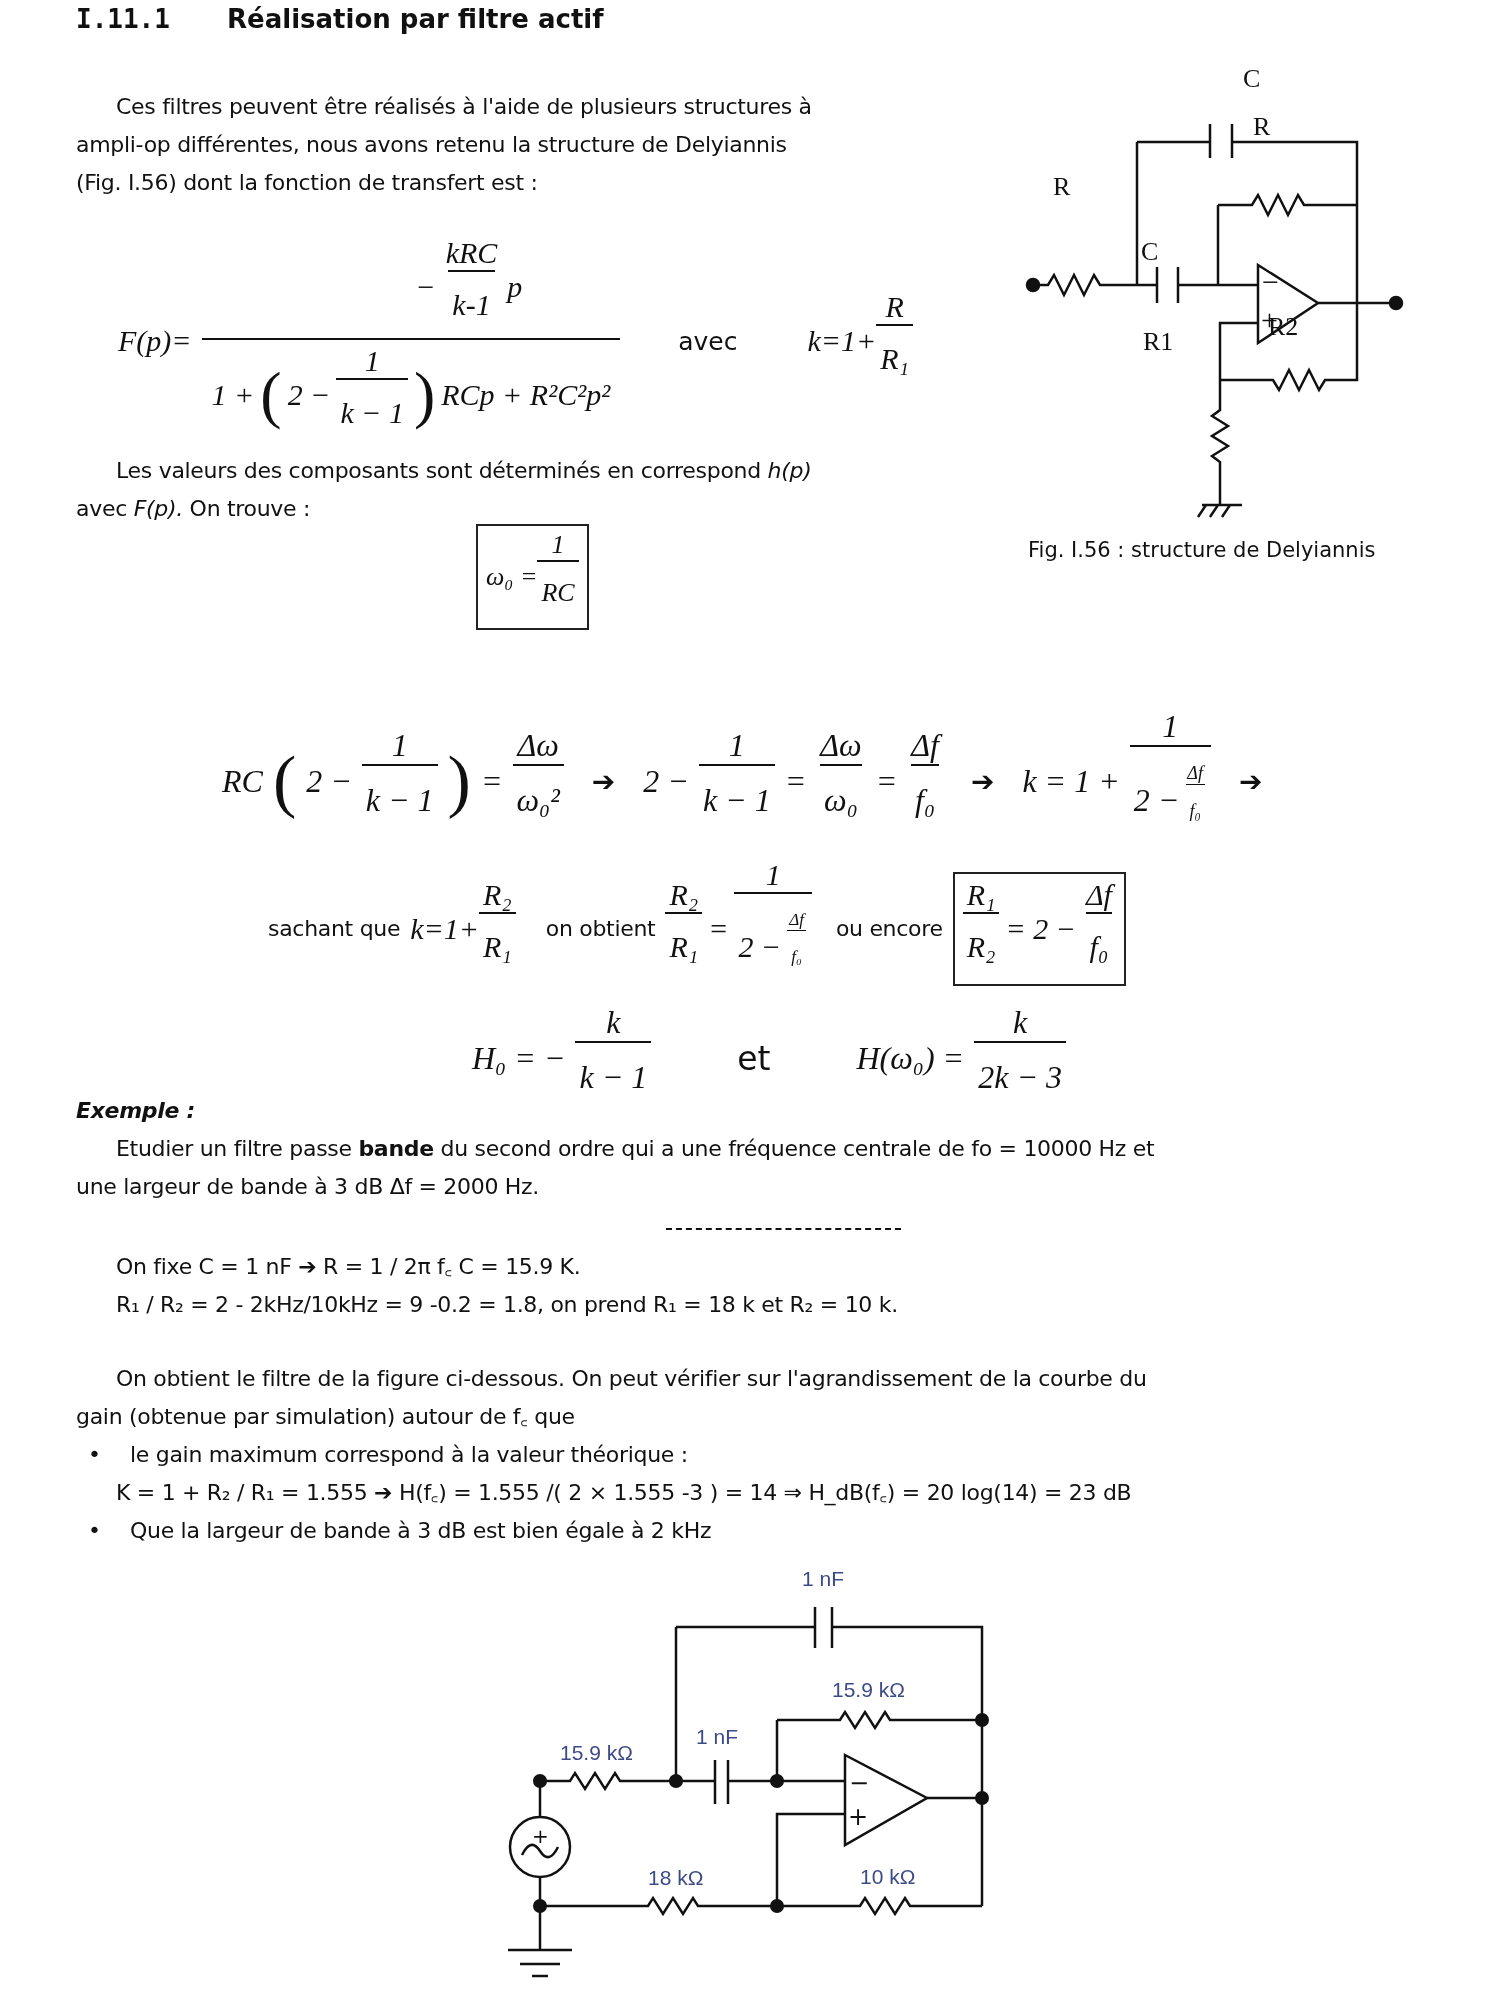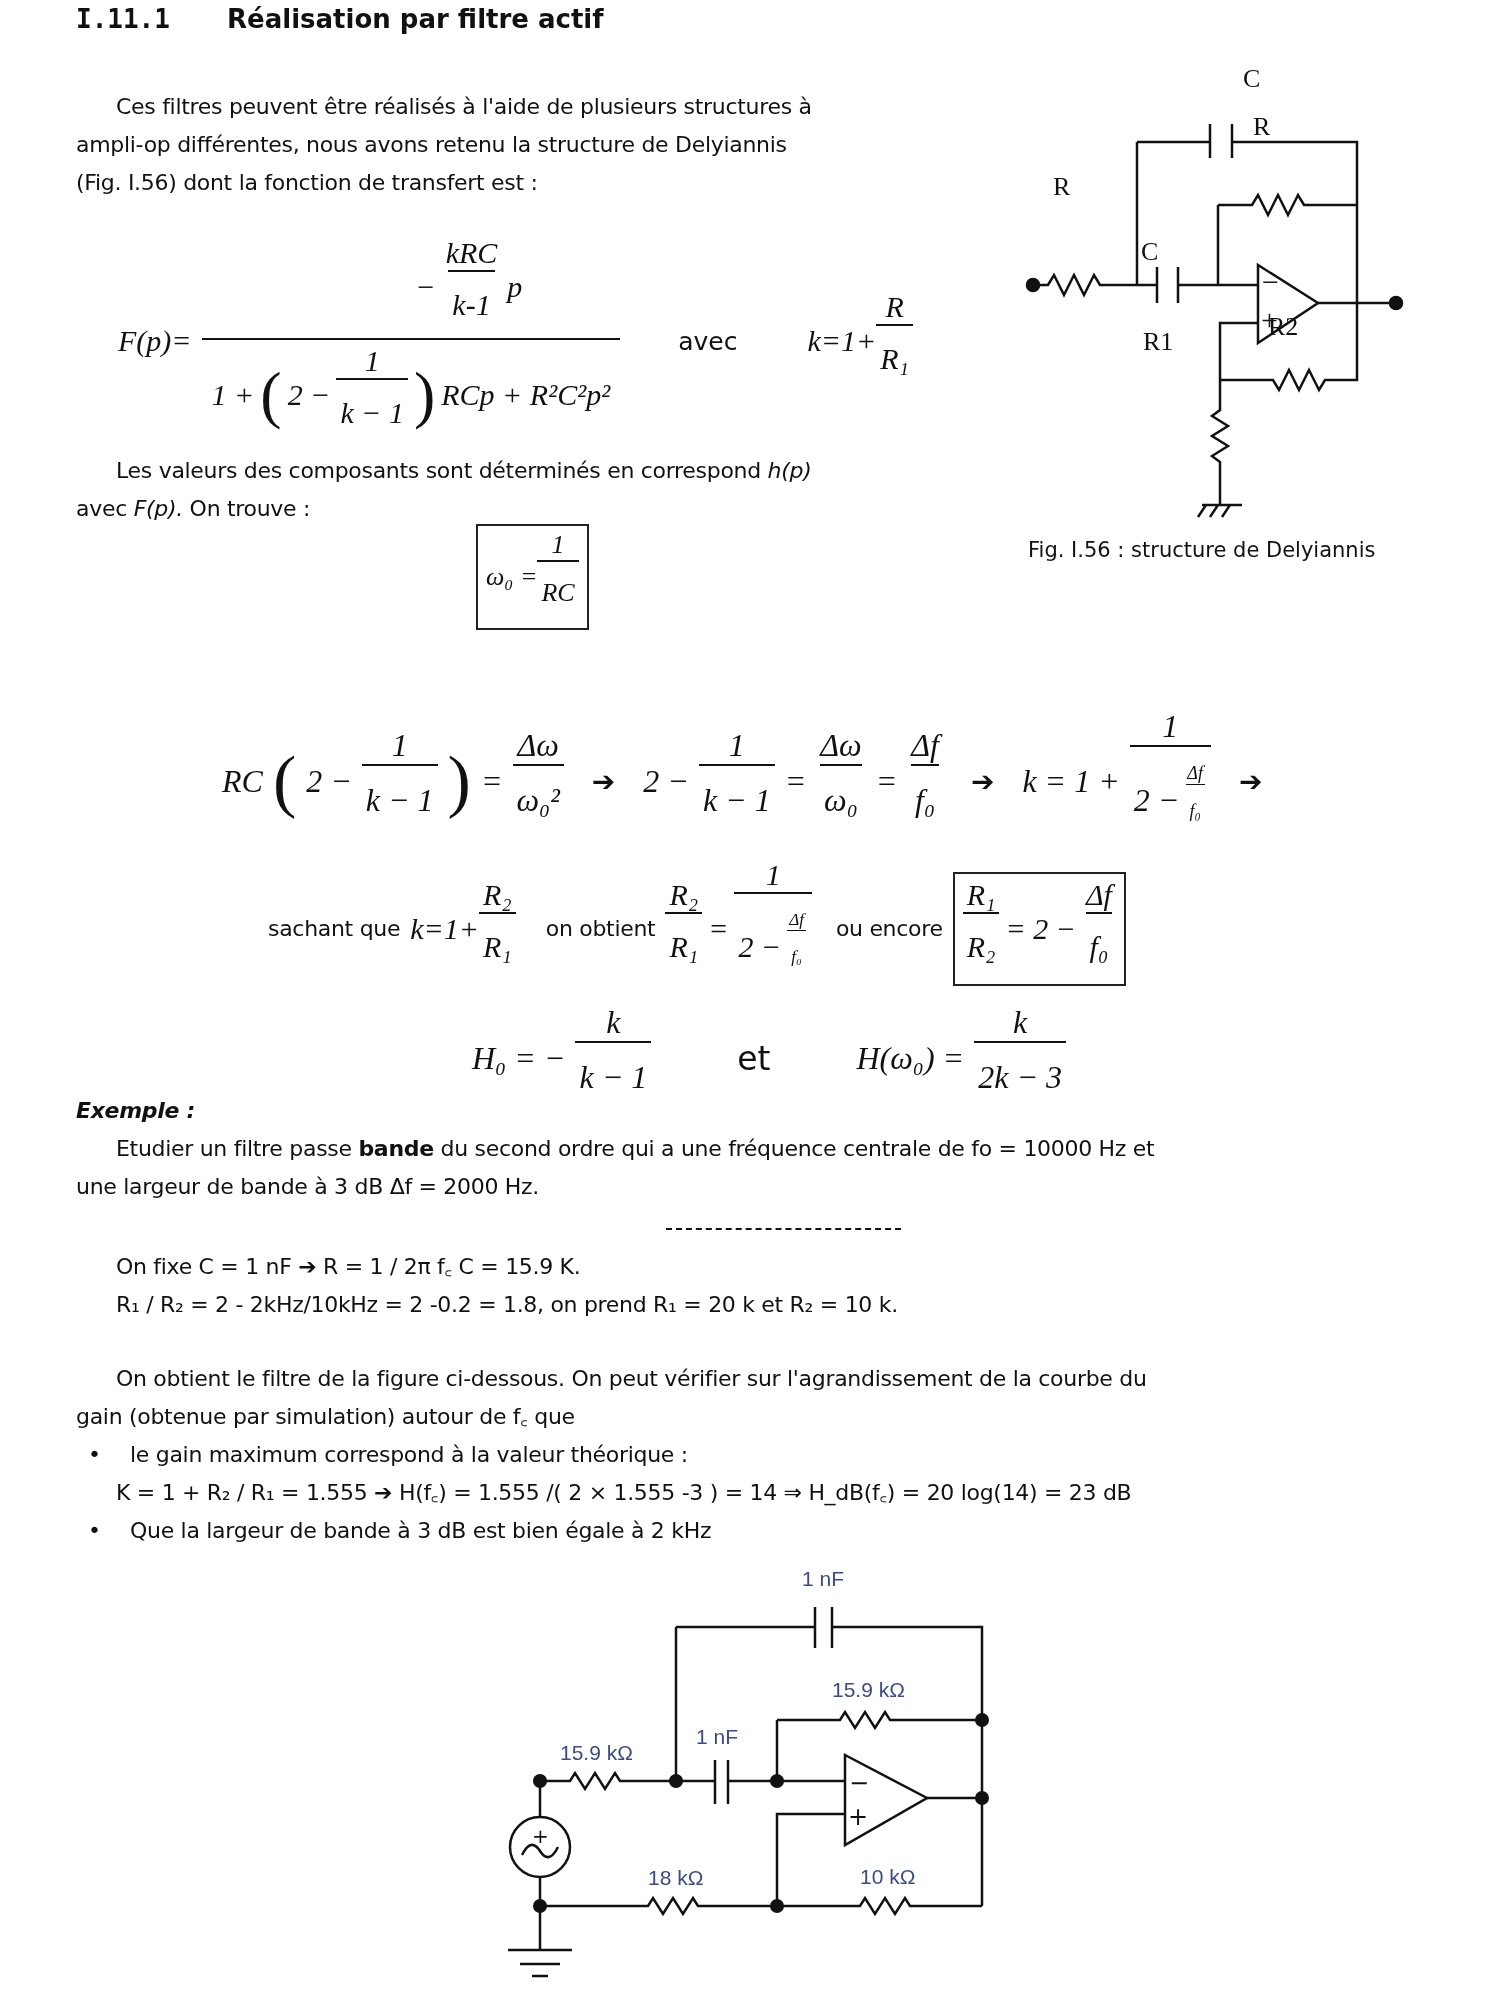--- a/index.html
+++ b/index.html
@@ -202,21 +202,21 @@
 <div class="abs txt" style="left:76px; top:1092px; width:1370px;">
   <div style="font-weight:bold; font-style:italic;">Exemple  :</div>
   <div style="text-indent:40px;">
     <span>Etudier un filtre passe </span><b>bande</b><span> du second ordre qui a une fréquence centrale  de fo = 10000 Hz  et</span>
   </div>
   <div>une largeur de bande à 3 dB Δf = 2000 Hz.</div>
   <div style="height:22px;"></div>
   <div class="sep" style="margin-left:590px;"></div>
   <div style="height:18px;"></div>
   <div style="padding-left:40px;">On fixe C = 1 nF ➔ R = 1 / 2π f꜀ C = 15.9 K.</div>
-  <div style="padding-left:40px;">R₁ / R₂ = 2 - 2kHz/10kHz = 2 -0.2 = 1.8, on prend R₁ = 20 k et R₂ = 10 k.</div>
+  <div style="padding-left:40px;">R₁ / R₂ = 2 - 2kHz/10kHz = 9 -0.2 = 1.8, on prend R₁ = 18 k et R₂ = 10 k.</div>
   <div style="height:36px;"></div>
   <div style="text-indent:40px;">On obtient le filtre de la figure ci-dessous. On peut vérifier sur l'agrandissement de la courbe du</div>
   <div>gain (obtenue par simulation) autour de f꜀ que</div>
   <div style="position:relative; padding-left:54px;">
     <span class="bullet" style="position:relative;">le gain maximum  correspond à la valeur théorique :</span>
   </div>
   <div style="padding-left:40px;">K = 1 + R₂ / R₁ = 1.555 ➔ H(f꜀) = 1.555 /( 2 × 1.555 -3 ) = 14 ⇒ H_dB(f꜀) = 20 log(14) = 23 dB</div>
   <div style="position:relative; padding-left:54px;">
     <span class="bullet" style="position:relative;">Que la largeur de bande à 3 dB est bien égale à 2 kHz</span>
   </div>

